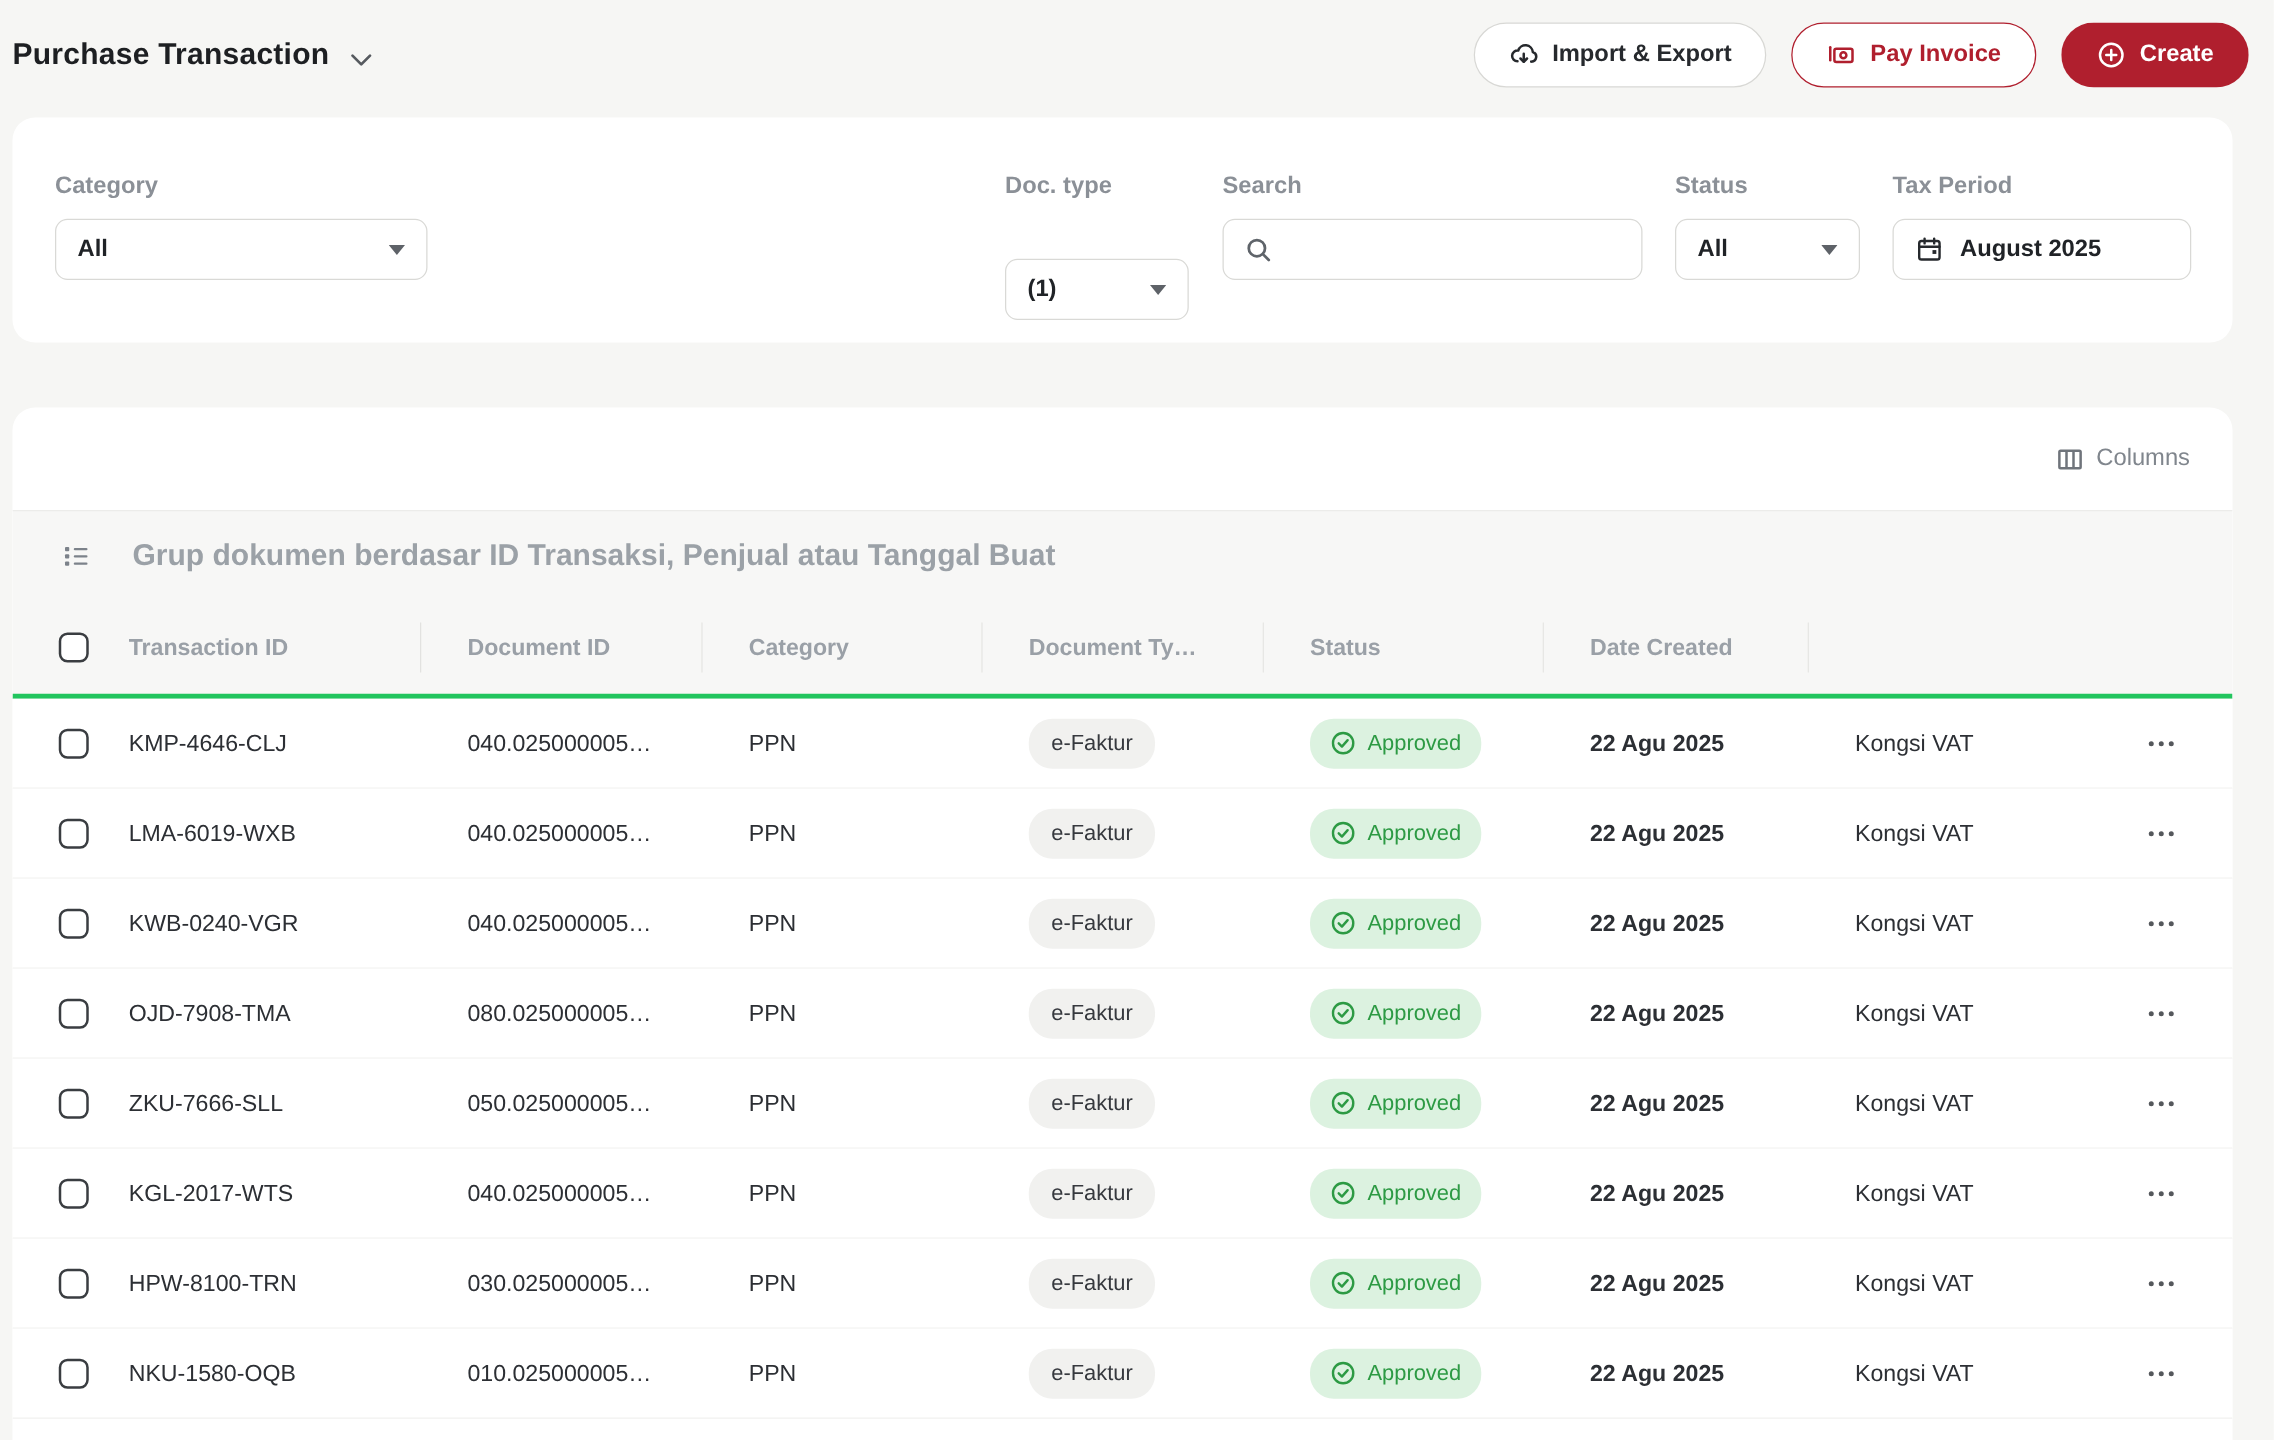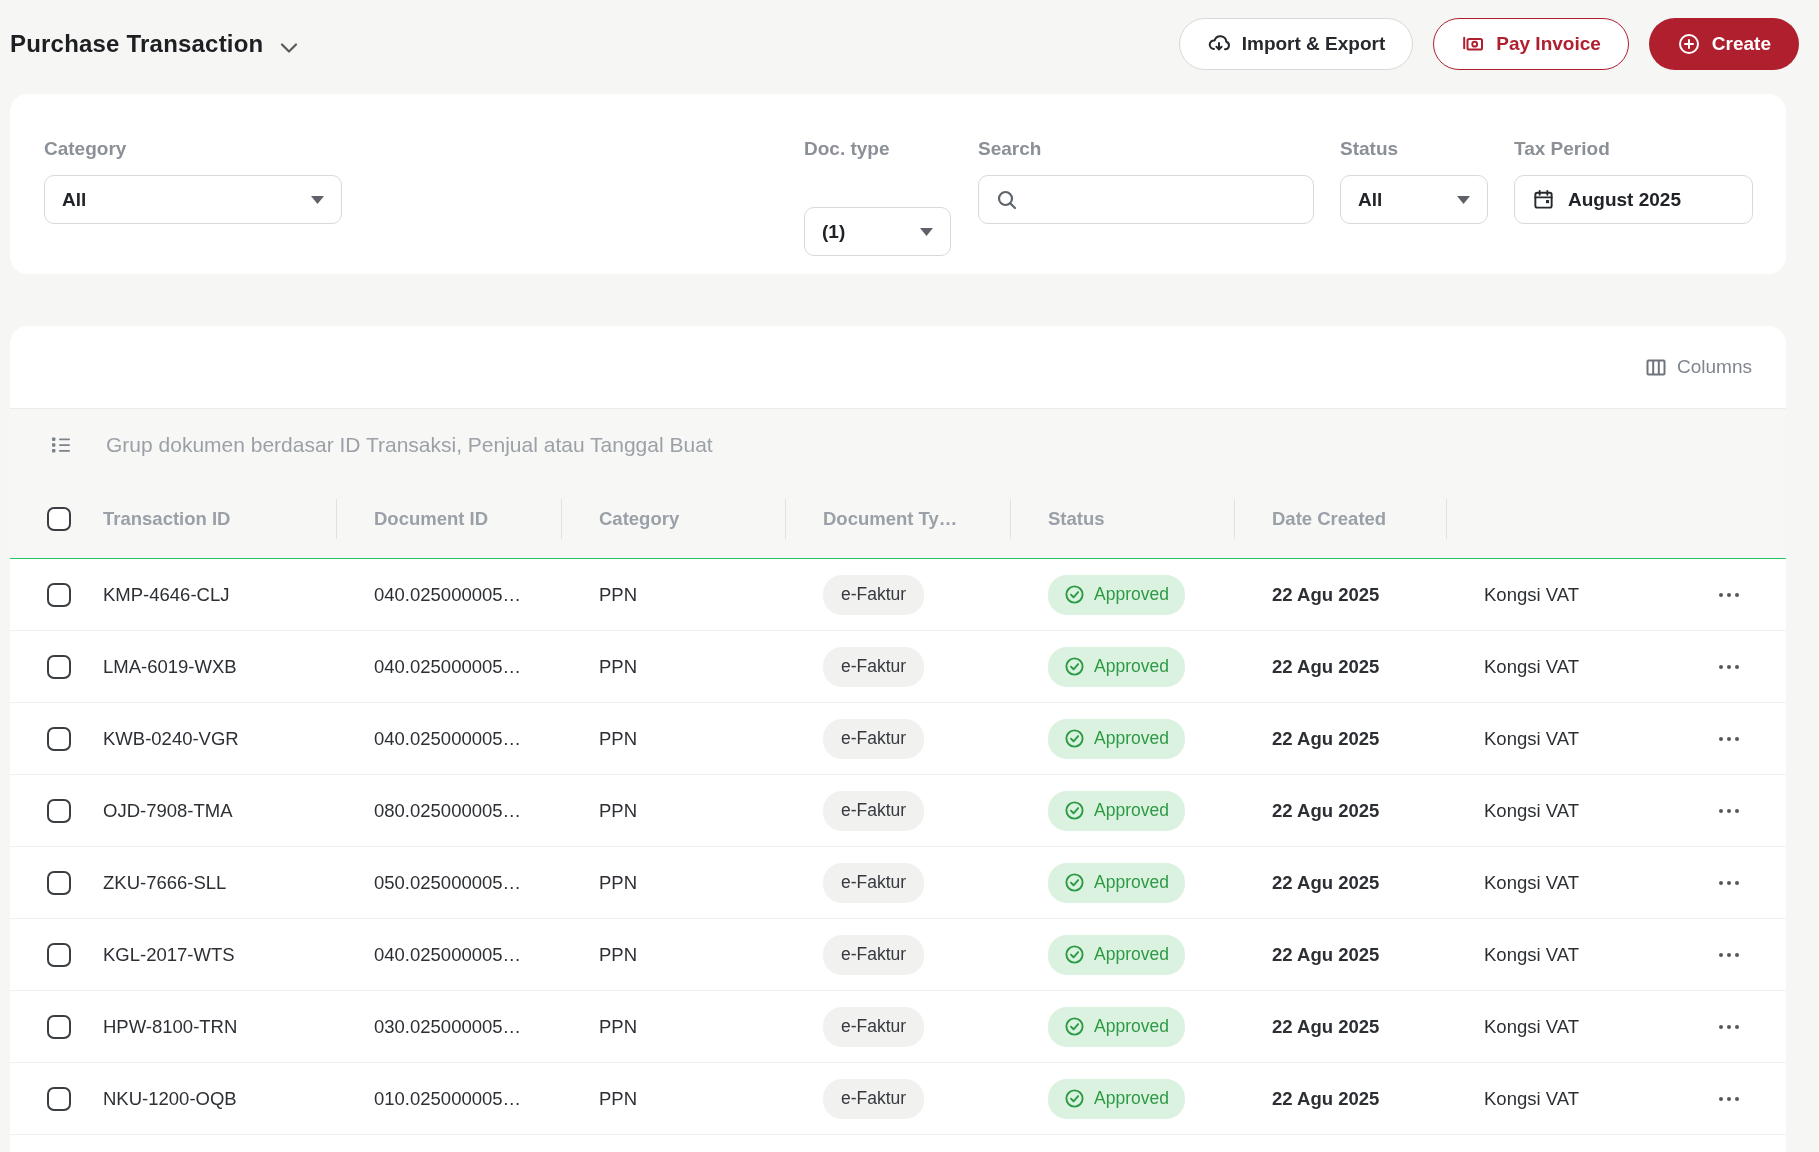--- a/index.html
+++ b/index.html
@@ -50,25 +50,25 @@
   .search-control{gap:12px;cursor:text;}
   .search-control input{border:none;outline:none;flex:1;min-width:0;font-size:19px;font-family:inherit;color:#202327;background:transparent;}
   .tax-control{gap:13px;}
 
   
   .table-card{margin-top:52px;height:900px;overflow:hidden;}
   .table-toolbar{height:82px;display:flex;align-items:center;justify-content:flex-end;padding-right:34px;}
   .columns-btn{display:inline-flex;align-items:center;gap:11px;color:#80868d;font-size:19px;
                background:none;border:none;cursor:pointer;font-family:inherit;}
   .group-row{height:72px;background:var(--band);border-top:1px solid var(--line);
-             display:flex;align-items:center;padding-left:41px;color:#9ba1a7;font-size:21px;}
+             display:flex;align-items:center;padding-left:41px;color:#9ba1a7;font-size:24px;font-weight:bold;}
   .group-row .gtext{margin-left:35px;}
 
   .grid{display:grid;grid-template-columns:83px 243px 225px 224px 225px 224px 212px 225px 1fr;align-items:center;}
-  .thead{background:var(--band);height:79px;border-bottom:1px solid #22c55e;}
+  .thead{background:var(--band);height:79px;border-bottom:4px solid #22c55e;}
   .th{position:relative;height:46px;line-height:46px;font-size:18.5px;font-weight:700;color:var(--head-gray);
       padding-left:38px;white-space:nowrap;overflow:hidden;}
   .th.first{padding-left:10px;}
   .th.divided::before{content:"";position:absolute;left:0;top:3px;bottom:3px;width:1px;background:var(--hdivider);}
   .cb-cell{display:flex;justify-content:flex-start;padding-left:37px;}
   .cb{width:24px;height:24px;border:2.5px solid #3a3d41;border-radius:7px;background:#fff;display:inline-block;cursor:pointer;}
 
   .row{height:72px;border-bottom:1px solid var(--rowline);background:#fff;}
   .td{font-size:18.5px;color:var(--text);padding-left:38px;white-space:nowrap;overflow:hidden;font-weight:500;}
   .td.txn{padding-left:10px;}
@@ -464,21 +464,21 @@
               <circle cx="19" cy="3" r="2" fill="#55585c"></circle>
             </svg>
       </span>
     </div>
   </div>
 
   <div class="grid row">
     <div class="cb-cell">
       <span class="cb"></span>
     </div>
-    <div class="td txn">NKU-1200-OQB</div>
+    <div class="td txn">NKU-1580-OQB</div>
     <div class="td">010.025000005…</div>
     <div class="td">PPN</div>
     <div class="cell-pill">
       <span class="pill pill-neutral">e-Faktur</span>
     </div>
     <div class="cell-pill">
       <span class="pill pill-green">
         <span style="display:inline-flex;">
           <svg width="21" height="21" viewBox="0 0 22 22" fill="none" stroke="#2d9a44" stroke-width="2" stroke-linecap="round" stroke-linejoin="round">
             <circle cx="11" cy="11" r="8.5"></circle>

